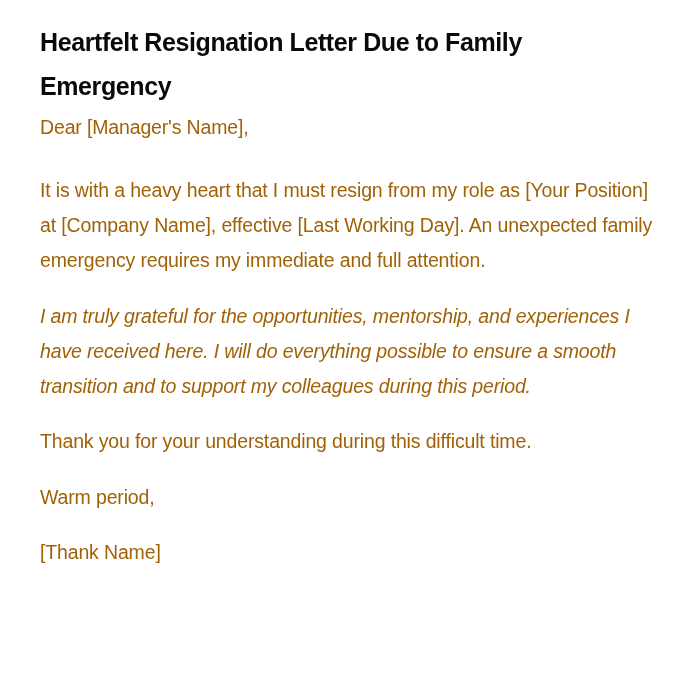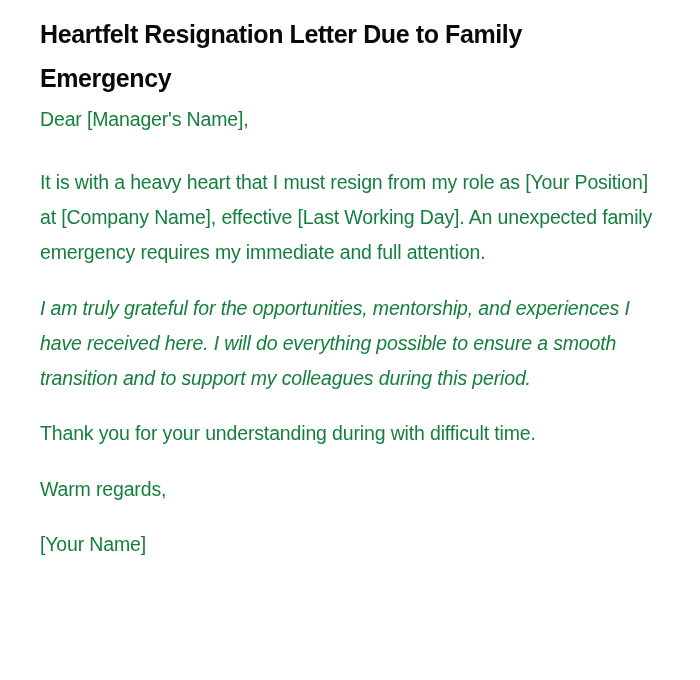--- a/index.html
+++ b/index.html
@@ -10,51 +10,51 @@
     body {
       width: 700px;
       height: 680px;
       overflow: hidden;
       position: relative;
       color: #111111;
     }
     .doc {
       position: absolute;
       left: 40px;
-      top: 12px;
+      top: 20px;
       width: 615px;
     }
     .title {
       font-family: "Liberation Sans", sans-serif;
       font-weight: bold;
       font-size: 25px;
       line-height: 44px;
       letter-spacing: -0.4px;
       margin: 0;
       color: #0a0a0a;
     }
     .para {
       font-family: "Liberation Sans", sans-serif;
       font-size: 19.5px;
       line-height: 35px;
       margin: 0;
-      color: #15803d;
+      color: #a16207;
       letter-spacing: -0.15px;
     }
     .greeting { margin-top: 2px; }
     .p1 { margin-top: 28px; }
     .p2 { margin-top: 21px; font-style: italic; }
     .p3 { margin-top: 20px; }
     .closing { margin-top: 21px; }
     .signature { margin-top: 20px; }
   </style>
 </head>
 <body>
 
 <div class="doc">
   <h1 class="title">Heartfelt Resignation Letter Due to Family Emergency</h1>
   <p class="para greeting">Dear [Manager's Name],</p>
   <p class="para p1">It is with a heavy heart that I must resign from my role as [Your Position] at [Company Name], effective [Last Working Day]. An unexpected family emergency requires my immediate and full attention.</p>
   <p class="para p2">I am truly grateful for the opportunities, mentorship, and experiences I have received here. I will do everything possible to ensure a smooth transition and to support my colleagues during this period.</p>
-  <p class="para p3">Thank you for your understanding during with difficult time.</p>
-  <p class="para closing">Warm regards,</p>
-  <p class="para signature">[Your Name]</p>
+  <p class="para p3">Thank you for your understanding during this difficult time.</p>
+  <p class="para closing">Warm period,</p>
+  <p class="para signature">[Thank Name]</p>
 </div>
 
 </body></html>

